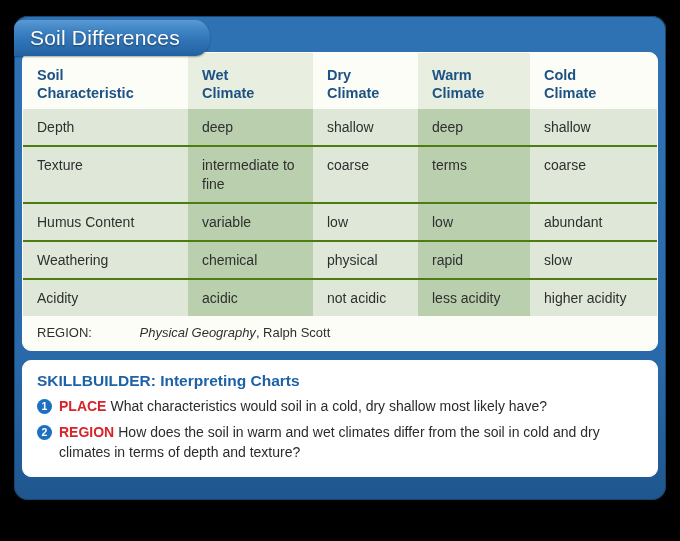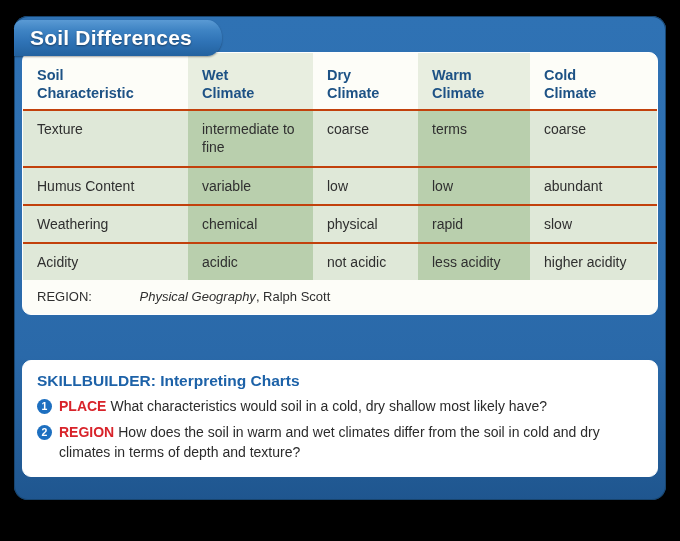--- a/index.html
+++ b/index.html
@@ -39,21 +39,21 @@
     display: flex;
     align-items: center;
     border-radius: 10px 18px 18px 0 / 10px 22px 22px 0;
     background: linear-gradient(180deg, #5a9ad4 0%, #3f84c4 28%, #2f73b6 60%, #23629f 100%);
     z-index: 6;
     box-shadow: 0 1px 2px rgba(0,0,0,0.35);
   }
   .title-tab .tab-text {
     color: #ffffff;
     font-size: 21px;
-    font-weight: bold;
+    font-weight: normal;
     letter-spacing: 0.2px;
     text-shadow: 0 1px 2px rgba(0,0,0,0.45);
     white-space: nowrap;
   }
 
   
   .card {
     position: absolute;
     left: 22px;
     top: 52px;
@@ -89,21 +89,21 @@
   }
   table.chart th.alt { background: #e8eee0; }
 
   table.chart td {
     vertical-align: top;
     color: #2f2f2f;
     font-size: 14px;
     line-height: 1.3;
     padding: 9px 10px 9px 14px;
     background: #dfe8d8;
-    border-top: 2px solid #c2410c;
+    border-top: 2px solid #4d7c0f;
   }
   table.chart td.alt { background: #b9cfad; }
   table.chart tr.first td { border-top: none; }
 
   .source {
     background: #fdfdf8;
     color: #2f2f2f;
     font-size: 13px;
     padding: 9px 14px 10px 14px;
   }
@@ -193,20 +193,27 @@
           <span>Warm</span><br>
           <span>Climate</span>
         </th>
         <th>
           <span>Cold</span><br>
           <span>Climate</span>
         </th>
       </tr>
     </thead>
     <tbody>
+      <tr class="first">
+        <td>Depth</td>
+        <td class="alt">deep</td>
+        <td>shallow</td>
+        <td class="alt">deep</td>
+        <td>shallow</td>
+      </tr>
       <tr>
         <td>Texture</td>
         <td class="alt">intermediate to fine</td>
         <td>coarse</td>
         <td class="alt">terms</td>
         <td>coarse</td>
       </tr>
       <tr>
         <td>Humus Content</td>
         <td class="alt">variable</td>

